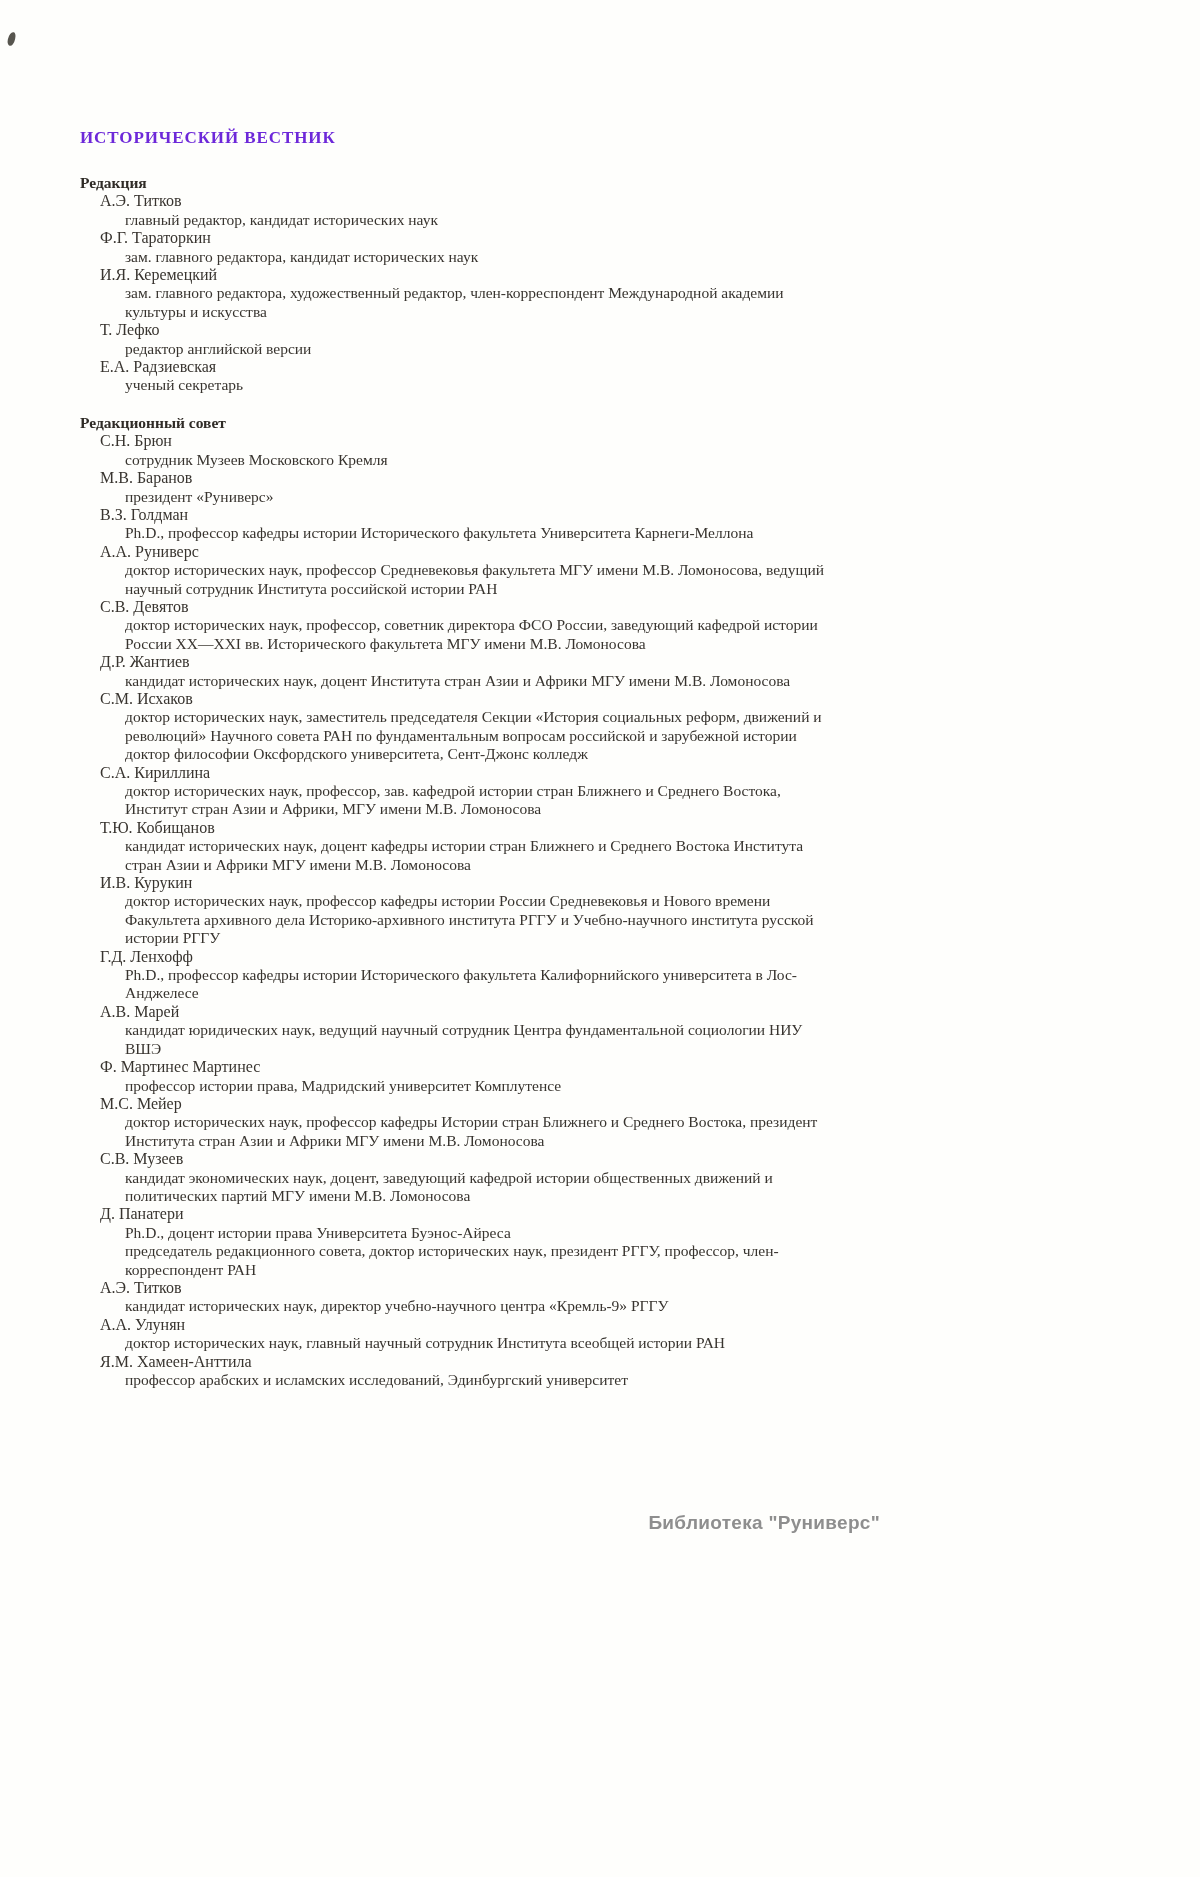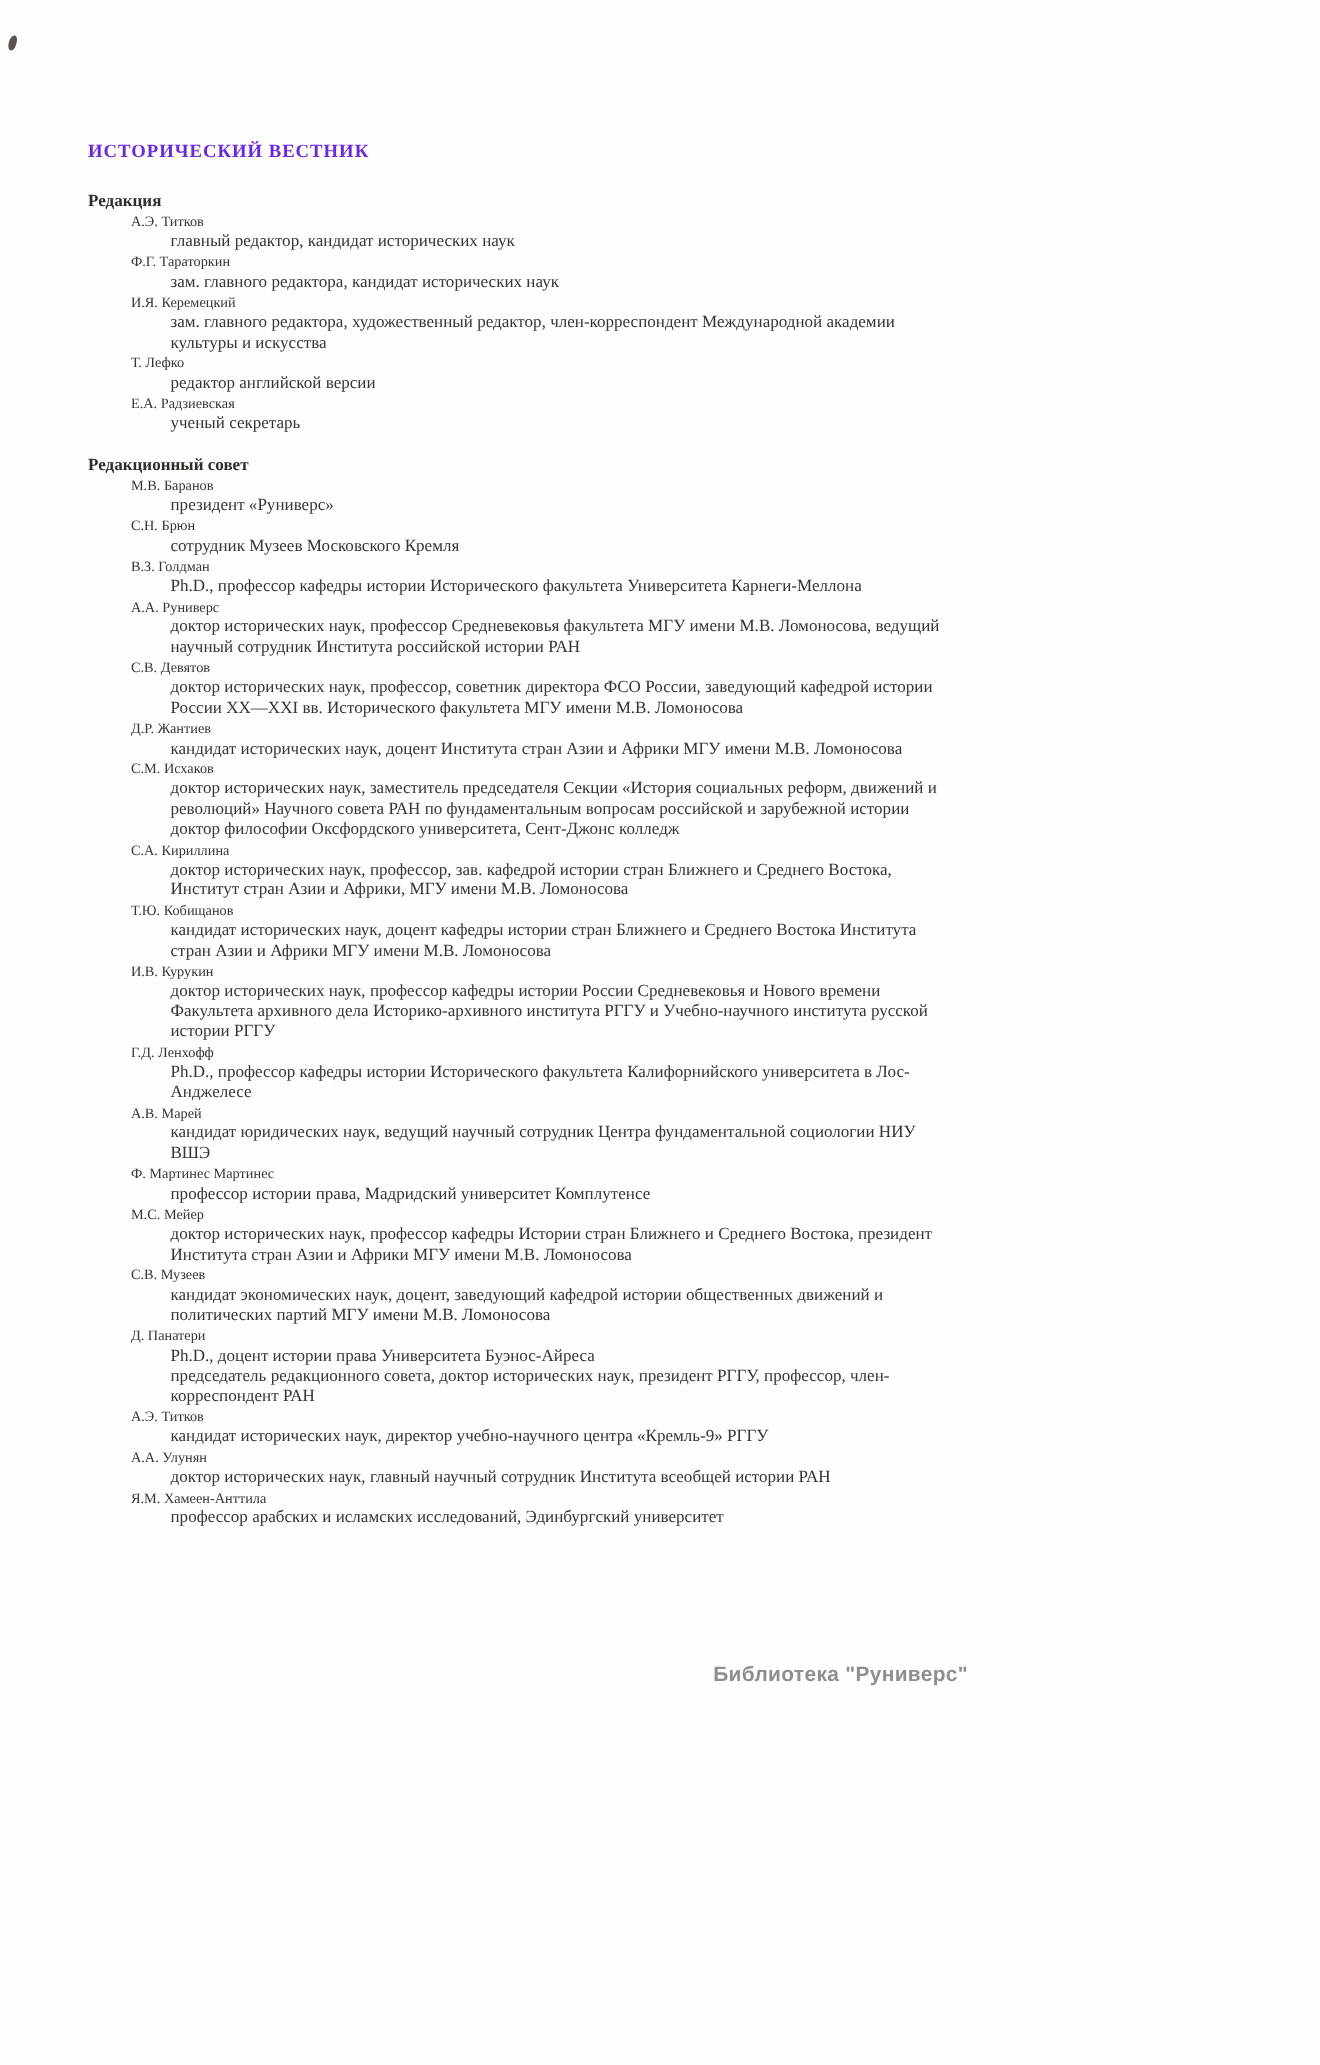--- a/index.html
+++ b/index.html
@@ -44,26 +44,26 @@
     font-size: 15.5px;
     font-weight: bold;
     color: #2f2b26;
     line-height: 18.4px;
     margin-top: 19px;
   }
   .section:not(:first-child) {
     margin-top: 12px;
   }
   .member-name {
-    margin-left: 39px;
-    font-size: 13px;
+    margin-left: 20px;
+    font-size: 16px;
     line-height: 18.4px;
   }
   .member-role {
-    margin-left: 75px;
+    margin-left: 45px;
     width: 705px;
     font-size: 15.5px;
     line-height: 18.4px;
   }
   .content, .footer {
     text-rendering: optimizeLegibility;
   }
   .footer {
     position: absolute;
     top: 1512px;
@@ -111,30 +111,30 @@
     <div class="member-name">Е.А. Радзиевская</div>
     <div class="member-role">ученый секретарь</div>
   </div>
 </div>
   </section>
 
   <section class="section">
     <h2 class="section-heading">Редакционный совет</h2>
     <div class="member-list">
   <div class="member">
+    <div class="member-name">С.Н. Брюн</div>
+    <div class="member-role">сотрудник Музеев Московского Кремля</div>
+  </div>
+
+  <div class="member">
     <div class="member-name">М.В. Баранов</div>
     <div class="member-role">президент «Руниверс»</div>
   </div>
 
   <div class="member">
-    <div class="member-name">С.Н. Брюн</div>
-    <div class="member-role">сотрудник Музеев Московского Кремля</div>
-  </div>
-
-  <div class="member">
     <div class="member-name">В.З. Голдман</div>
     <div class="member-role">Ph.D., профессор кафедры истории Исторического факультета Университета Карнеги-Меллона</div>
   </div>
 
   <div class="member">
     <div class="member-name">А.А. Руниверс</div>
     <div class="member-role">доктор исторических наук, профессор Средневековья факультета МГУ имени М.В. Ломоносова, ведущий научный сотрудник Института российской истории РАН</div>
   </div>
 
   <div class="member">

